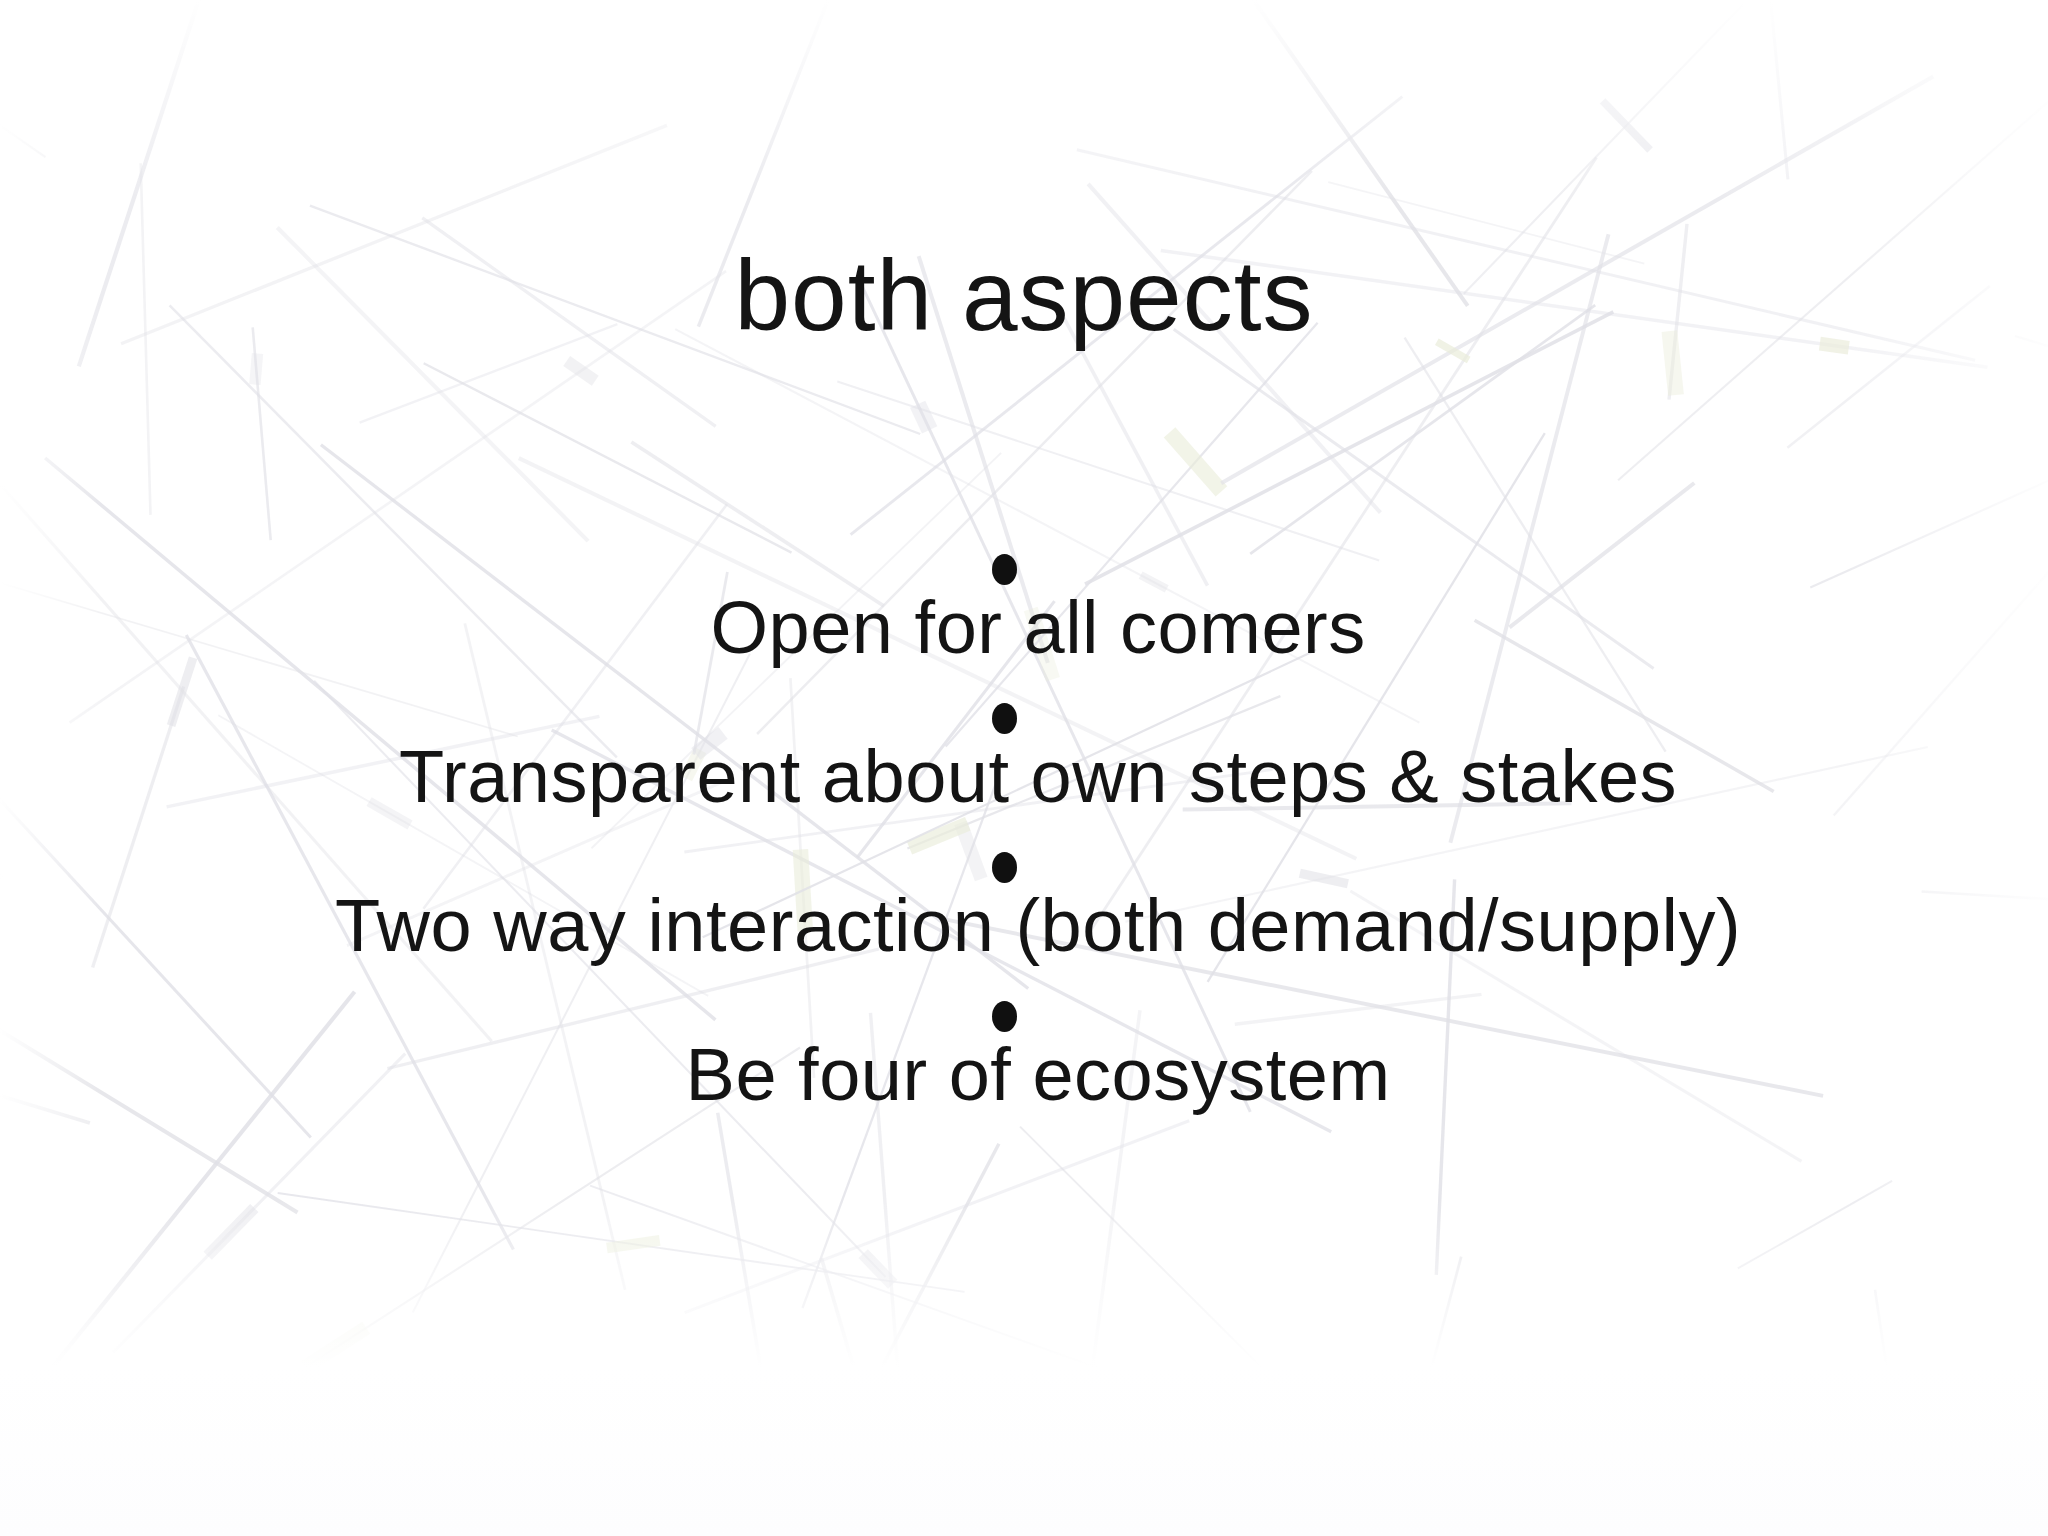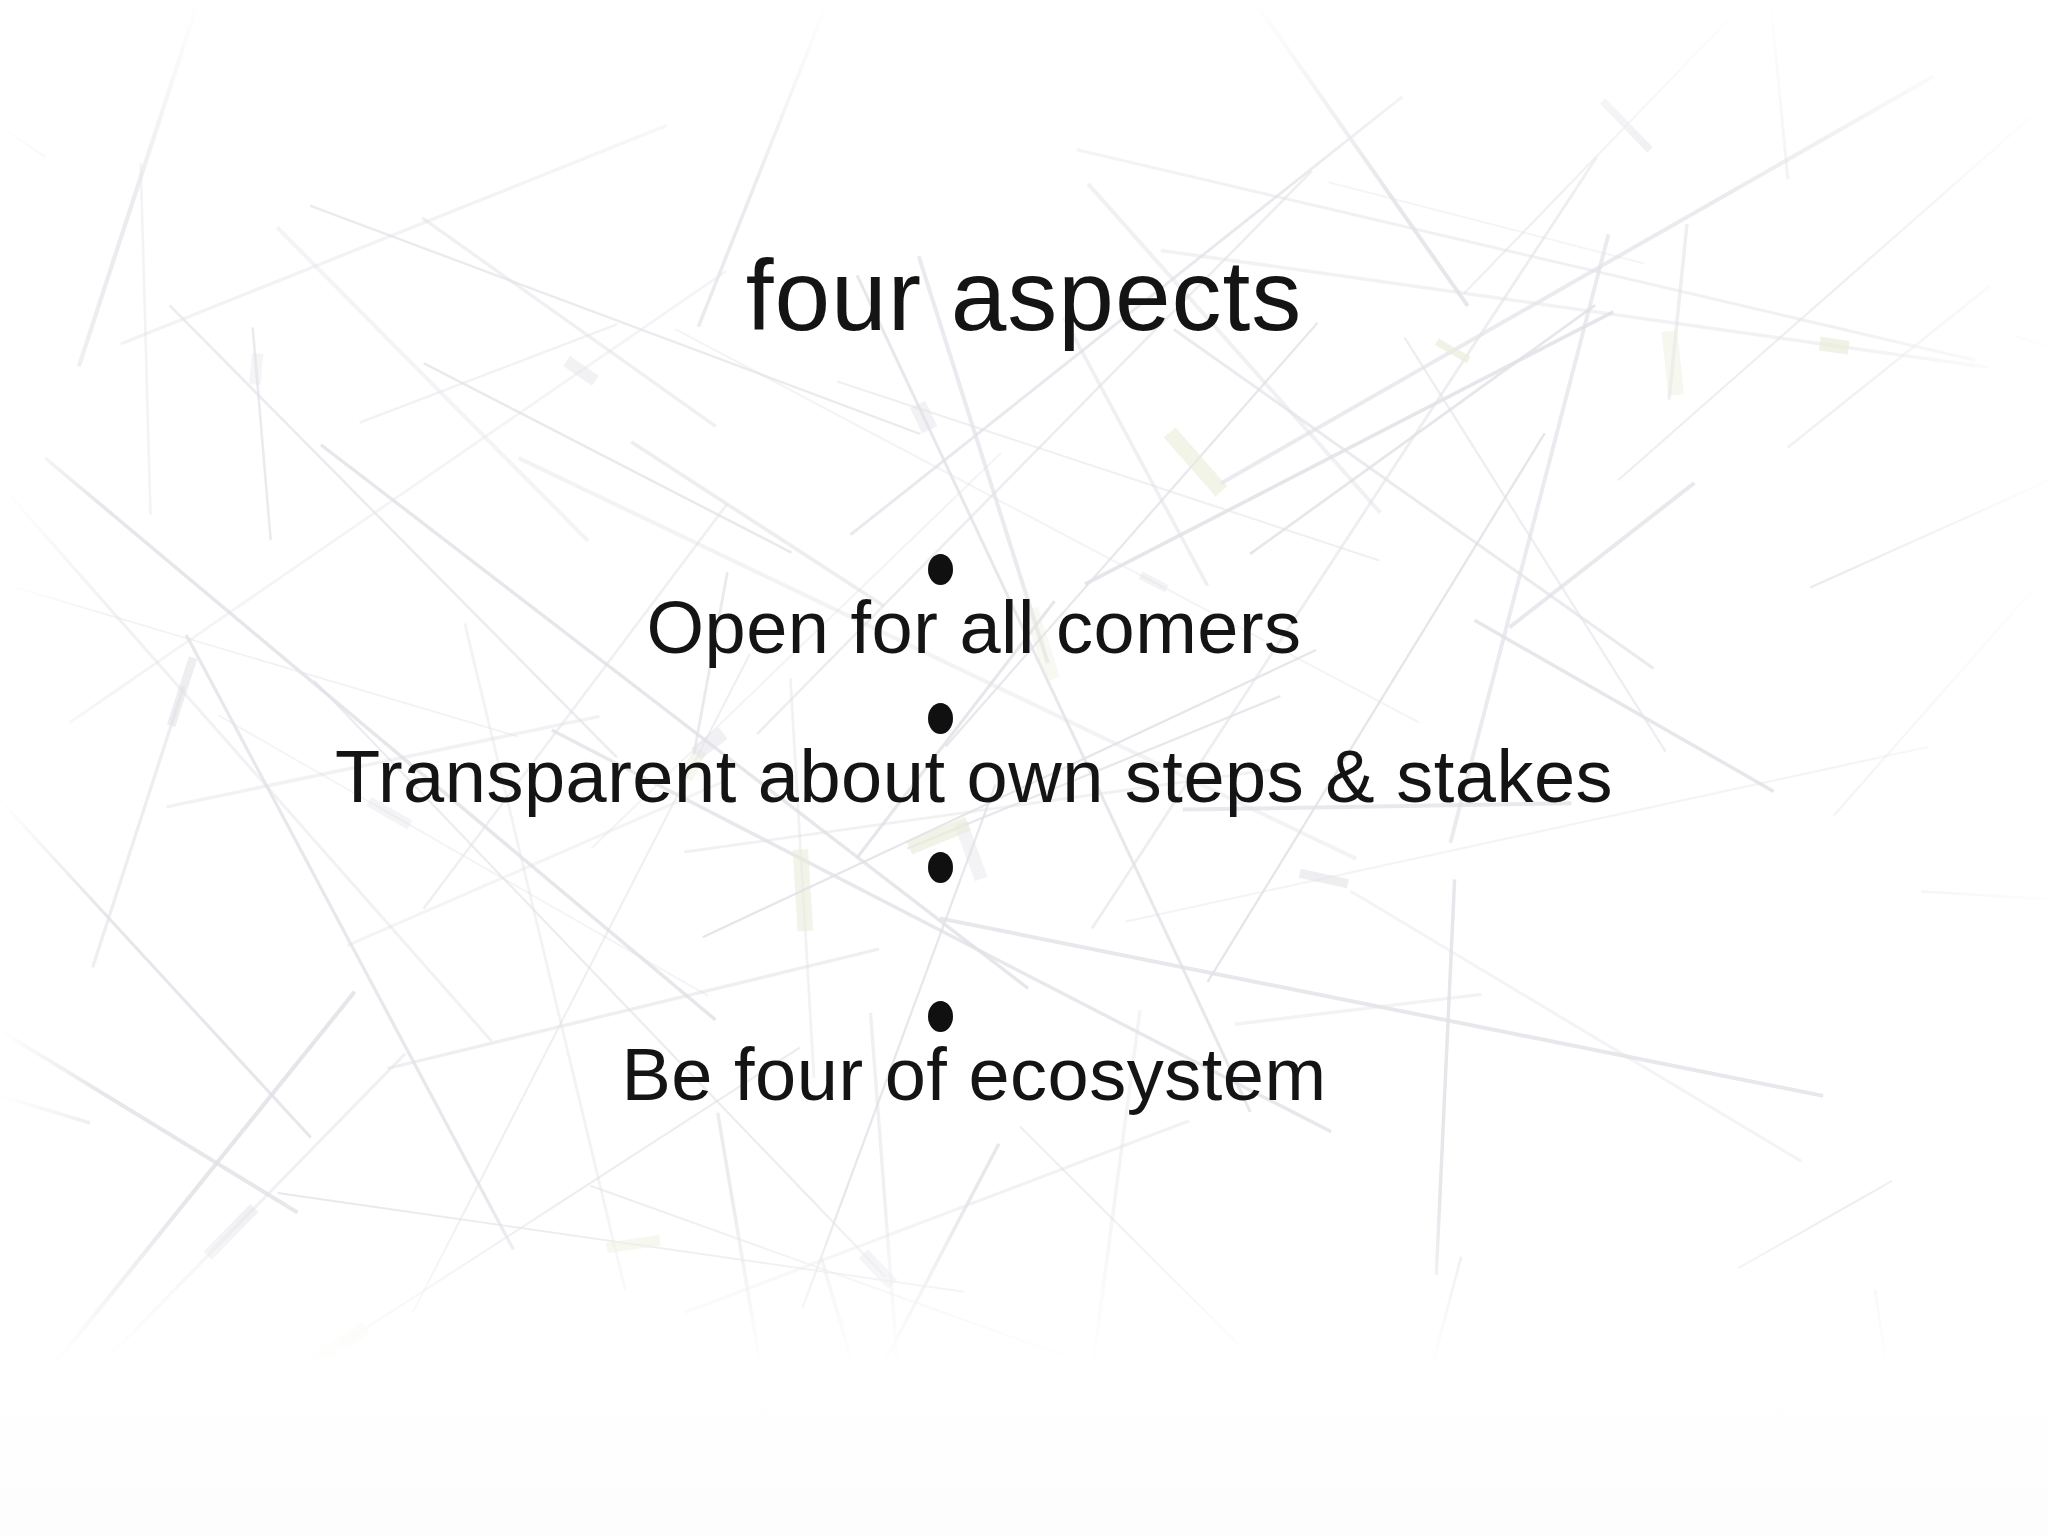--- a/index.html
+++ b/index.html
@@ -202,33 +202,34 @@
       <line x1="518.8" y1="458.1" x2="1356.3" y2="858.8" stroke="#e0e0e6" stroke-width="4.0" stroke-opacity="0.40"></line>
       <line x1="1328.3" y1="182.1" x2="1644.3" y2="263.6" stroke="#e0e0e6" stroke-width="1.8" stroke-opacity="0.37"></line>
       <line x1="920.2" y1="434.0" x2="309.9" y2="205.6" stroke="#e0e0e6" stroke-width="2.4" stroke-opacity="0.63"></line>
       <line x1="964.5" y1="1291.9" x2="277.7" y2="1193.0" stroke="#e0e0e6" stroke-width="1.8" stroke-opacity="0.73"></line>
       <rect x="606.4" y="1238.8" width="53.4" height="10.8" fill="#e9ecd9" fill-opacity="0.54" transform="rotate(171.8 633.2 1244.2)"></rect>
       <line x1="1810.3" y1="587.5" x2="2193.7" y2="415.6" stroke="#e0e0e6" stroke-width="2.1" stroke-opacity="0.66"></line>
     </svg>
 
   <div class="bg-fade"></div>
 
-  <h1 class="title">four aspects</h1>
+  <h1 class="title">both aspects</h1>
 
   <ul class="bullets">
     <li class="bullet-item">
       <span class="bullet-dot"></span>
       <span class="bullet-text">Open for all comers</span>
     </li>
     <li class="bullet-item">
       <span class="bullet-dot"></span>
       <span class="bullet-text">Transparent about own steps &amp; stakes</span>
     </li>
     <li class="bullet-item">
       <span class="bullet-dot"></span>
+      <span class="bullet-text">Two way interaction (both demand/supply)</span>
     </li>
     <li class="bullet-item">
       <span class="bullet-dot"></span>
       <span class="bullet-text">Be four of ecosystem</span>
     </li>
   </ul>
 
 </div>
 
 </body></html>

